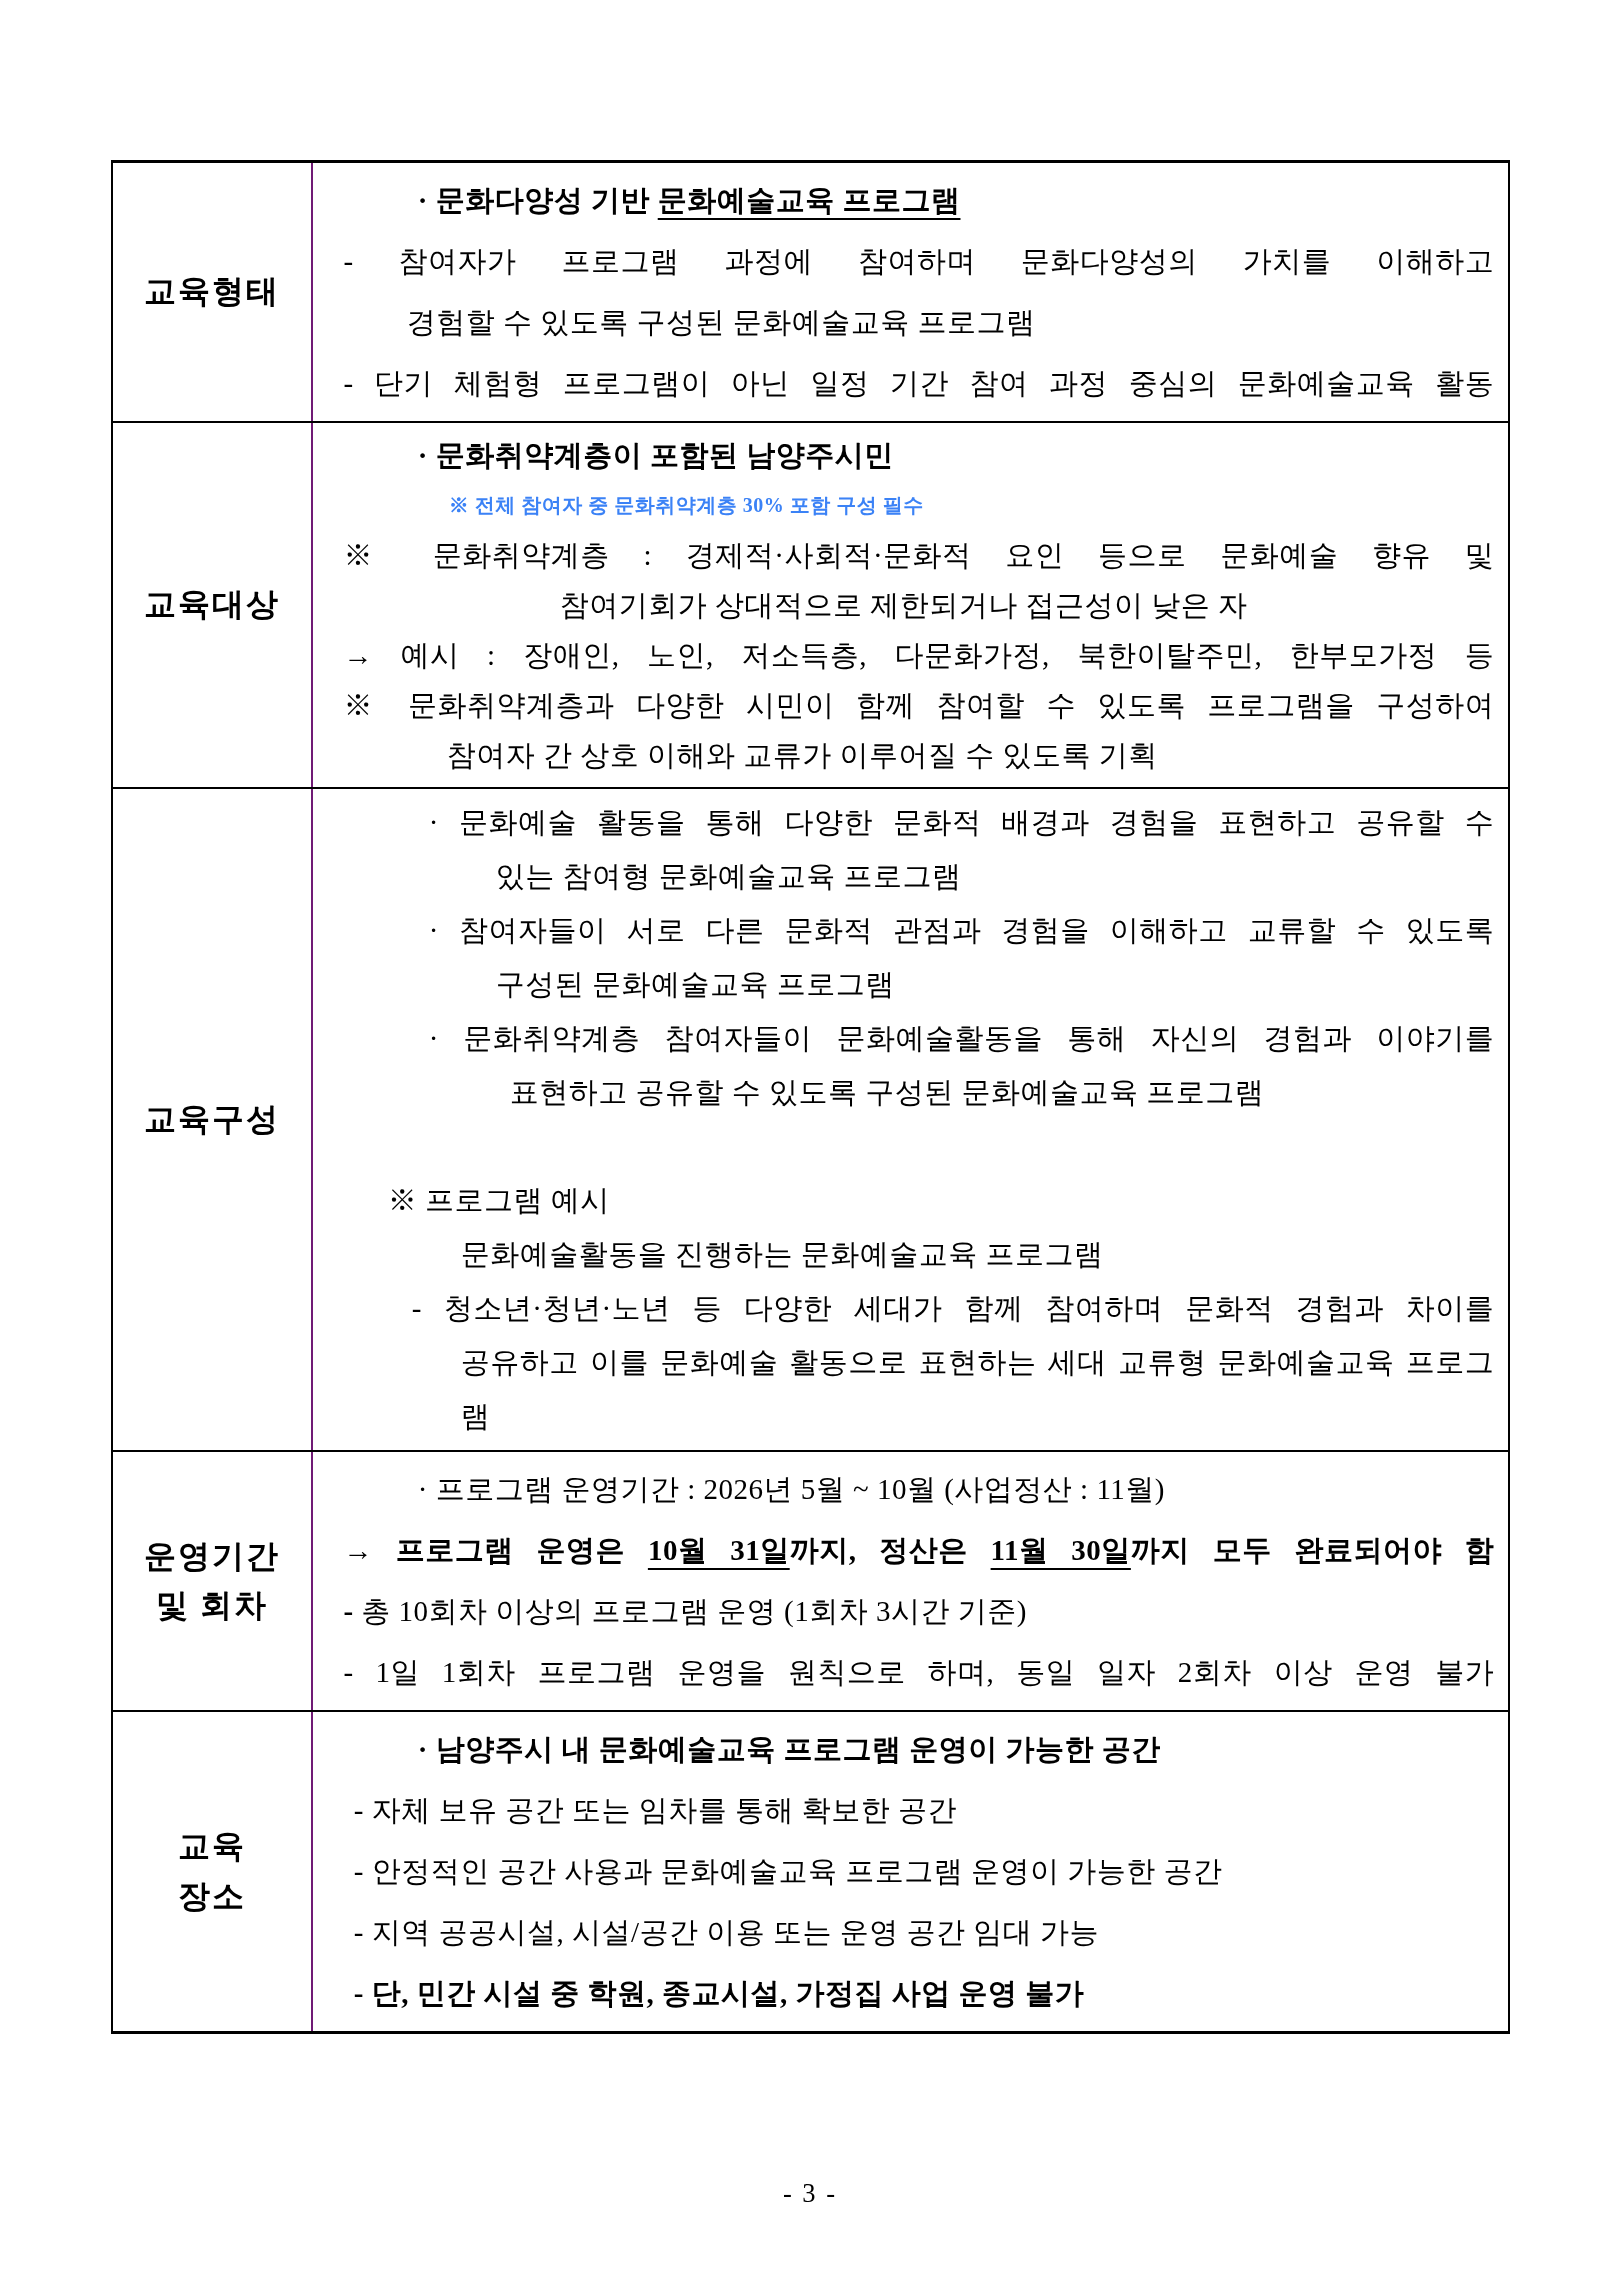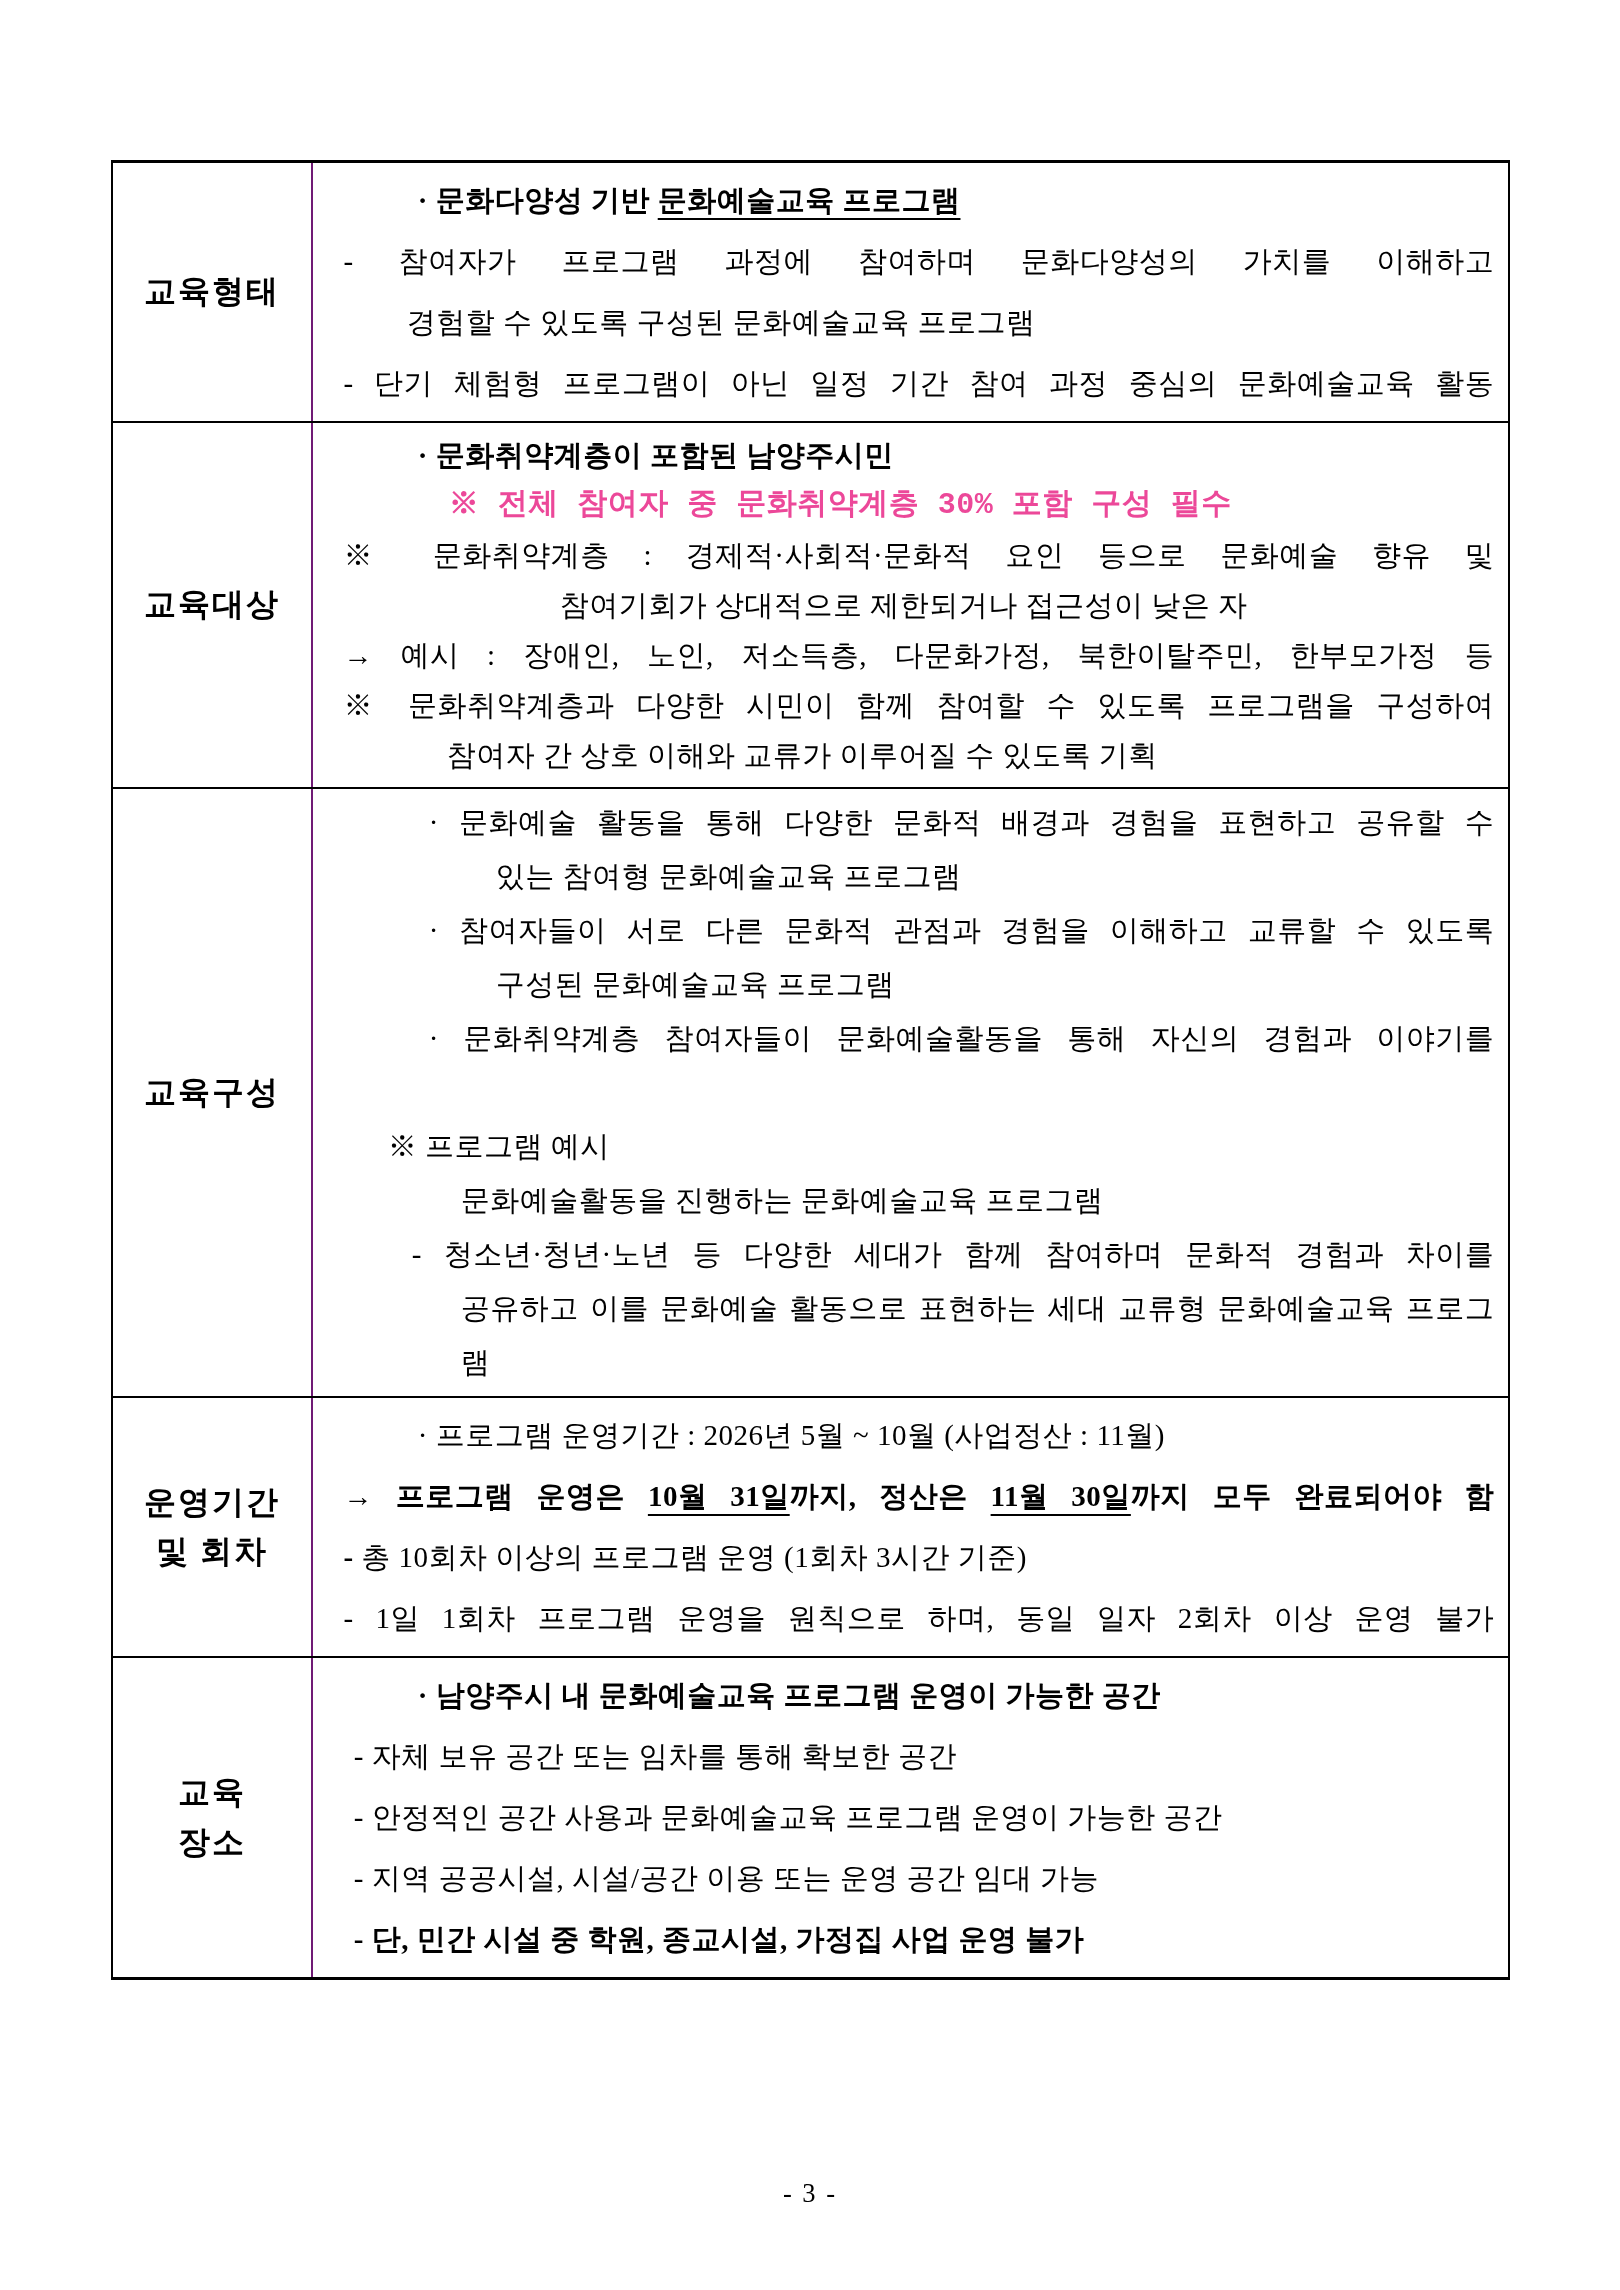--- a/index.html
+++ b/index.html
@@ -20,21 +20,21 @@
     width:200px;flex:0 0 200px;border-right:2px solid #701a75;box-sizing:border-box;
     display:flex;flex-direction:column;justify-content:center;align-items:center;
     font-weight:bold;font-size:32px;letter-spacing:2px;line-height:1.55;
   }
   .td{flex:1;padding:6.9px 13.7px 6.9px 11.8px;font-size:29px;box-sizing:border-box;min-width:0;}
   .line{line-height:61px;min-height:61px;letter-spacing:0.5px;white-space:normal;}
   .trow:nth-child(2) .line{line-height:50px;min-height:50px;}
   .trow:nth-child(3) .line{line-height:54px;min-height:54px;}
   .line.blank{min-height:34px;line-height:34px;}
   .j{text-align:justify;text-align-last:justify;text-justify:inter-word;}
-  .blue{color:#ec4899;font-weight:bold;font-size:30px;font-family:Liberation Mono, monospace;}
+  .blue{color:#3b82f6;font-weight:bold;font-size:20px;}
   .b{font-weight:bold;}
   .u{text-decoration:underline;text-decoration-thickness:2px;text-underline-offset:7.8px;}
   .footer{
     position:absolute;left:0;top:2178px;width:100%;text-align:center;
     font-size:26.5px;letter-spacing:2px;
   }
 </style>
 </head>
 <body>
 
@@ -67,20 +67,21 @@
     <div class="trow">
       <div class="th">
         <div class="th-line">교육구성</div>
       </div>
       <div class="td">
         <div class="line j" style="padding-left: 104px;"><span>·  문화예술 활동을 통해 다양한 문화적 배경과 경험을 표현하고 공유할 수</span></div>
         <div class="line" style="padding-left: 171px;"><span>있는 참여형 문화예술교육 프로그램</span></div>
         <div class="line j" style="padding-left: 104px;"><span>·  참여자들이 서로 다른 문화적 관점과 경험을 이해하고 교류할 수 있도록</span></div>
         <div class="line" style="padding-left: 171px;"><span>구성된 문화예술교육 프로그램</span></div>
         <div class="line j" style="padding-left: 104px;"><span>·  문화취약계층 참여자들이 문화예술활동을 통해 자신의 경험과 이야기를</span></div>
+        <div class="line" style="padding-left: 185px;"><span>표현하고 공유할 수 있도록 구성된 문화예술교육 프로그램</span></div>
         <div class="line blank"></div>
         <div class="line" style="padding-left: 63px;"><span>※ 프로그램 예시</span></div>
         <div class="line" style="padding-left: 136px;"><span>문화예술활동을 진행하는 문화예술교육 프로그램</span></div>
         <div class="line j" style="padding-left: 87px;"><span>- 청소년·청년·노년 등 다양한 세대가 함께 참여하며 문화적 경험과 차이를</span></div>
         <div class="line j" style="padding-left: 136px;"><span>공유하고 이를 문화예술 활동으로 표현하는 세대 교류형 문화예술교육 프로그램</span></div>
       </div>
     </div>
     <div class="trow">
       <div class="th">
         <div class="th-line">운영기간</div>

